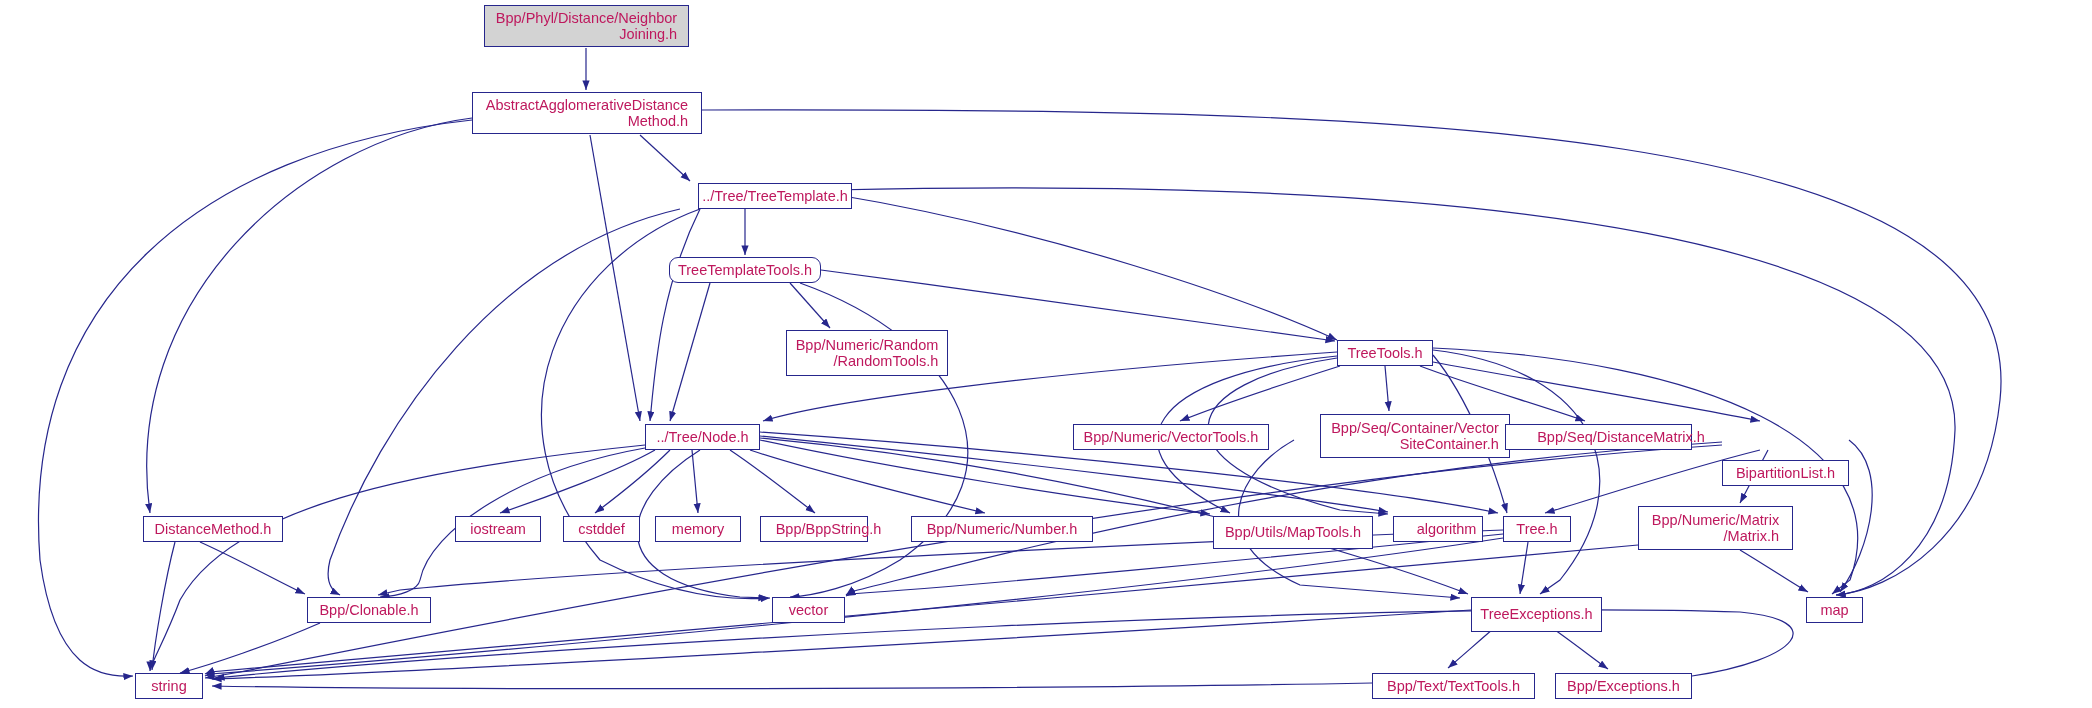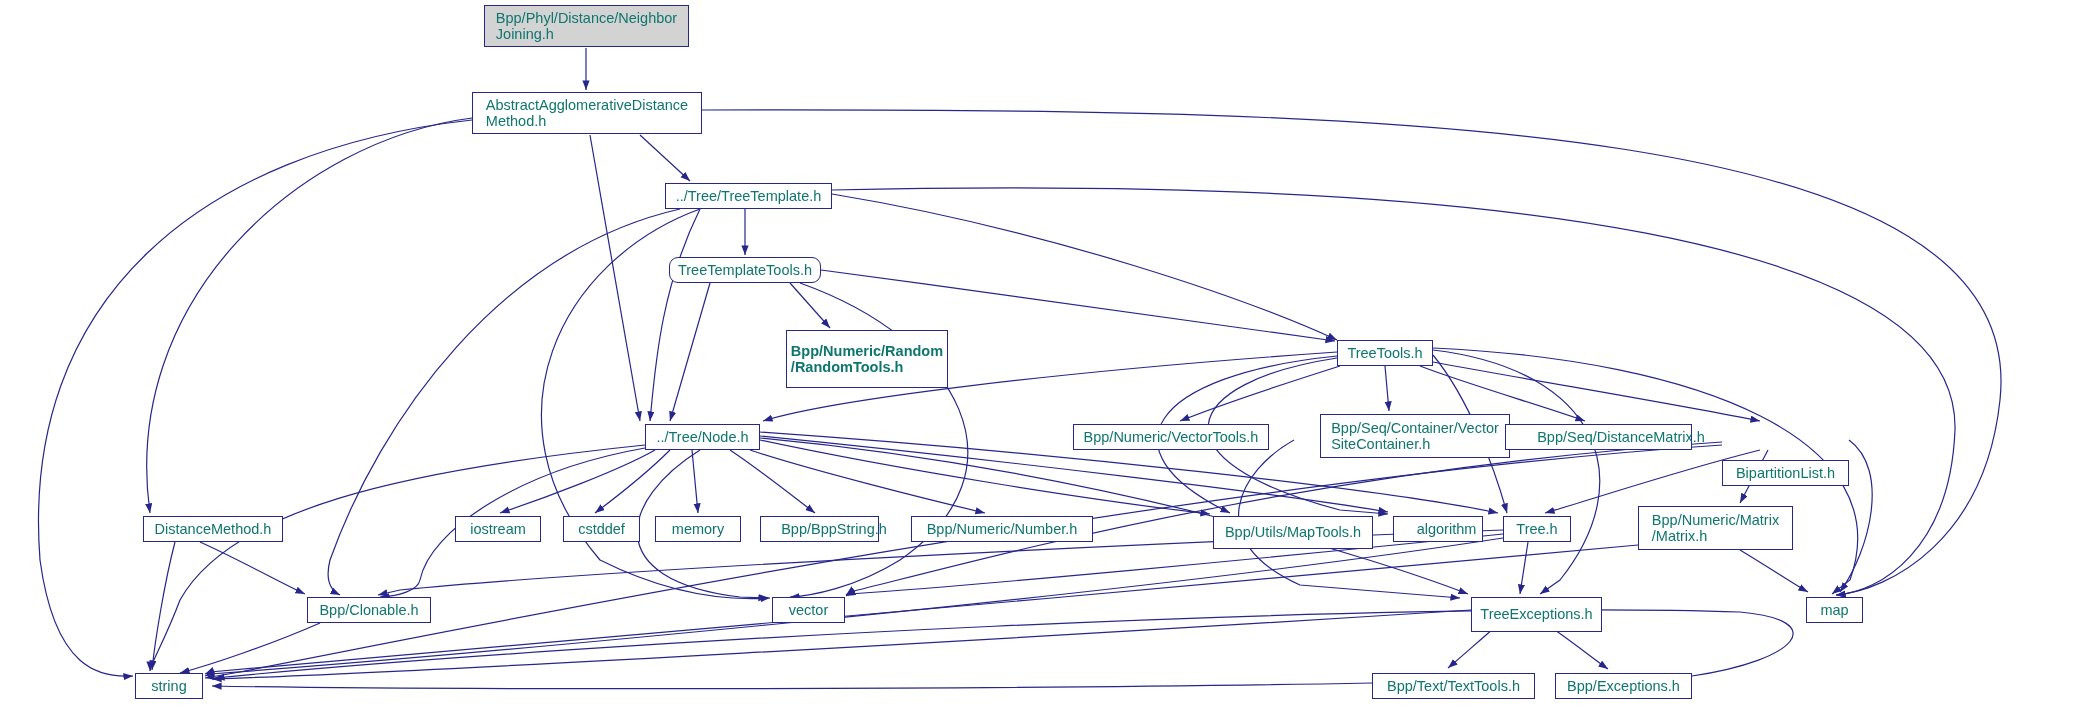--- a/index.html
+++ b/index.html
@@ -21,27 +21,27 @@
     top: 0;
     width: 2092px;
     height: 708px;
     pointer-events: none;
   }
   .node {
     position: absolute;
     box-sizing: border-box;
     border: 1px solid #26268c;
     background: #ffffff;
-    color: #0f766e;
+    color: #be185d;
     font-size: 14.5px;
     line-height: 1.12;
     display: flex;
     align-items: center;
     justify-content: center;
-    text-align: left;
+    text-align: right;
     white-space: pre-line;
     padding: 0 3px;
   }
   .node.root {
     background: #d3d3d3;
   }
 </style>
 </head>
 <body>
 
@@ -169,36 +169,36 @@
       <path d="M1692,676 C1800,660 1830,620 1740,612 C1400,600 600,640 215,678"></path>
 
       <path d="M1294,440 C1240,470 1200,540 1300,585 L1460,598"></path>
     </g>
   </svg>
   <div id="nodes">
       <div class="node root" style="left: 484px; top: 5px; width: 205px; height: 42px;">Bpp/Phyl/Distance/Neighbor
 Joining.h</div>
       <div class="node" style="left: 472px; top: 92px; width: 230px; height: 42px;">AbstractAgglomerativeDistance
 Method.h</div>
-      <div class="node" style="left: 665px; top: 183px; width: 167px; height: 26px;">../Tree/TreeTemplate.h</div>
+      <div class="node" style="left: 698px; top: 183px; width: 154px; height: 26px;">../Tree/TreeTemplate.h</div>
       <div class="node" style="left: 669px; top: 257px; width: 152px; height: 26px; border-radius: 9px;">TreeTemplateTools.h</div>
-      <div class="node" style="left: 786px; top: 330px; width: 162px; height: 58px; font-weight: bold;">Bpp/Numeric/Random
+      <div class="node" style="left: 786px; top: 330px; width: 162px; height: 46px;">Bpp/Numeric/Random
 /RandomTools.h</div>
       <div class="node" style="left: 1337px; top: 340px; width: 96px; height: 26px;">TreeTools.h</div>
       <div class="node" style="left: 645px; top: 424px; width: 115px; height: 26px;">../Tree/Node.h</div>
       <div class="node" style="left: 1073px; top: 424px; width: 196px; height: 26px;">Bpp/Numeric/VectorTools.h</div>
       <div class="node" style="left: 1320px; top: 414px; width: 190px; height: 44px;">Bpp/Seq/Container/Vector
 SiteContainer.h</div>
       <div class="node" style="left: 1505px; top: 424px; width: 187px; height: 26px; padding-left: 48px;">Bpp/Seq/DistanceMatrix.h</div>
       <div class="node" style="left: 1722px; top: 424px; width: 127px; height: 26px; margin-top: 36px;">BipartitionList.h</div>
       <div class="node" style="left: 143px; top: 516px; width: 140px; height: 26px;">DistanceMethod.h</div>
       <div class="node" style="left: 455px; top: 516px; width: 86px; height: 26px;">iostream</div>
       <div class="node" style="left: 563px; top: 516px; width: 77px; height: 26px;">cstddef</div>
       <div class="node" style="left: 655px; top: 516px; width: 86px; height: 26px;">memory</div>
-      <div class="node" style="left: 760px; top: 516px; width: 119px; height: 26px; padding-left: 32px;">Bpp/BppString.h</div>
+      <div class="node" style="left: 760px; top: 516px; width: 108px; height: 26px; padding-left: 32px;">Bpp/BppString.h</div>
       <div class="node" style="left: 911px; top: 516px; width: 182px; height: 26px;">Bpp/Numeric/Number.h</div>
       <div class="node" style="left: 1213px; top: 516px; width: 160px; height: 33px;">Bpp/Utils/MapTools.h</div>
       <div class="node" style="left: 1393px; top: 516px; width: 90px; height: 26px; padding-left: 20px;">algorithm</div>
       <div class="node" style="left: 1503px; top: 516px; width: 68px; height: 26px;">Tree.h</div>
       <div class="node" style="left: 1638px; top: 506px; width: 155px; height: 44px;">Bpp/Numeric/Matrix
 /Matrix.h</div>
       <div class="node" style="left: 307px; top: 597px; width: 124px; height: 26px;">Bpp/Clonable.h</div>
       <div class="node" style="left: 772px; top: 597px; width: 73px; height: 26px;">vector</div>
       <div class="node" style="left: 1471px; top: 597px; width: 131px; height: 35px;">TreeExceptions.h</div>
       <div class="node" style="left: 1806px; top: 597px; width: 57px; height: 26px;">map</div>

